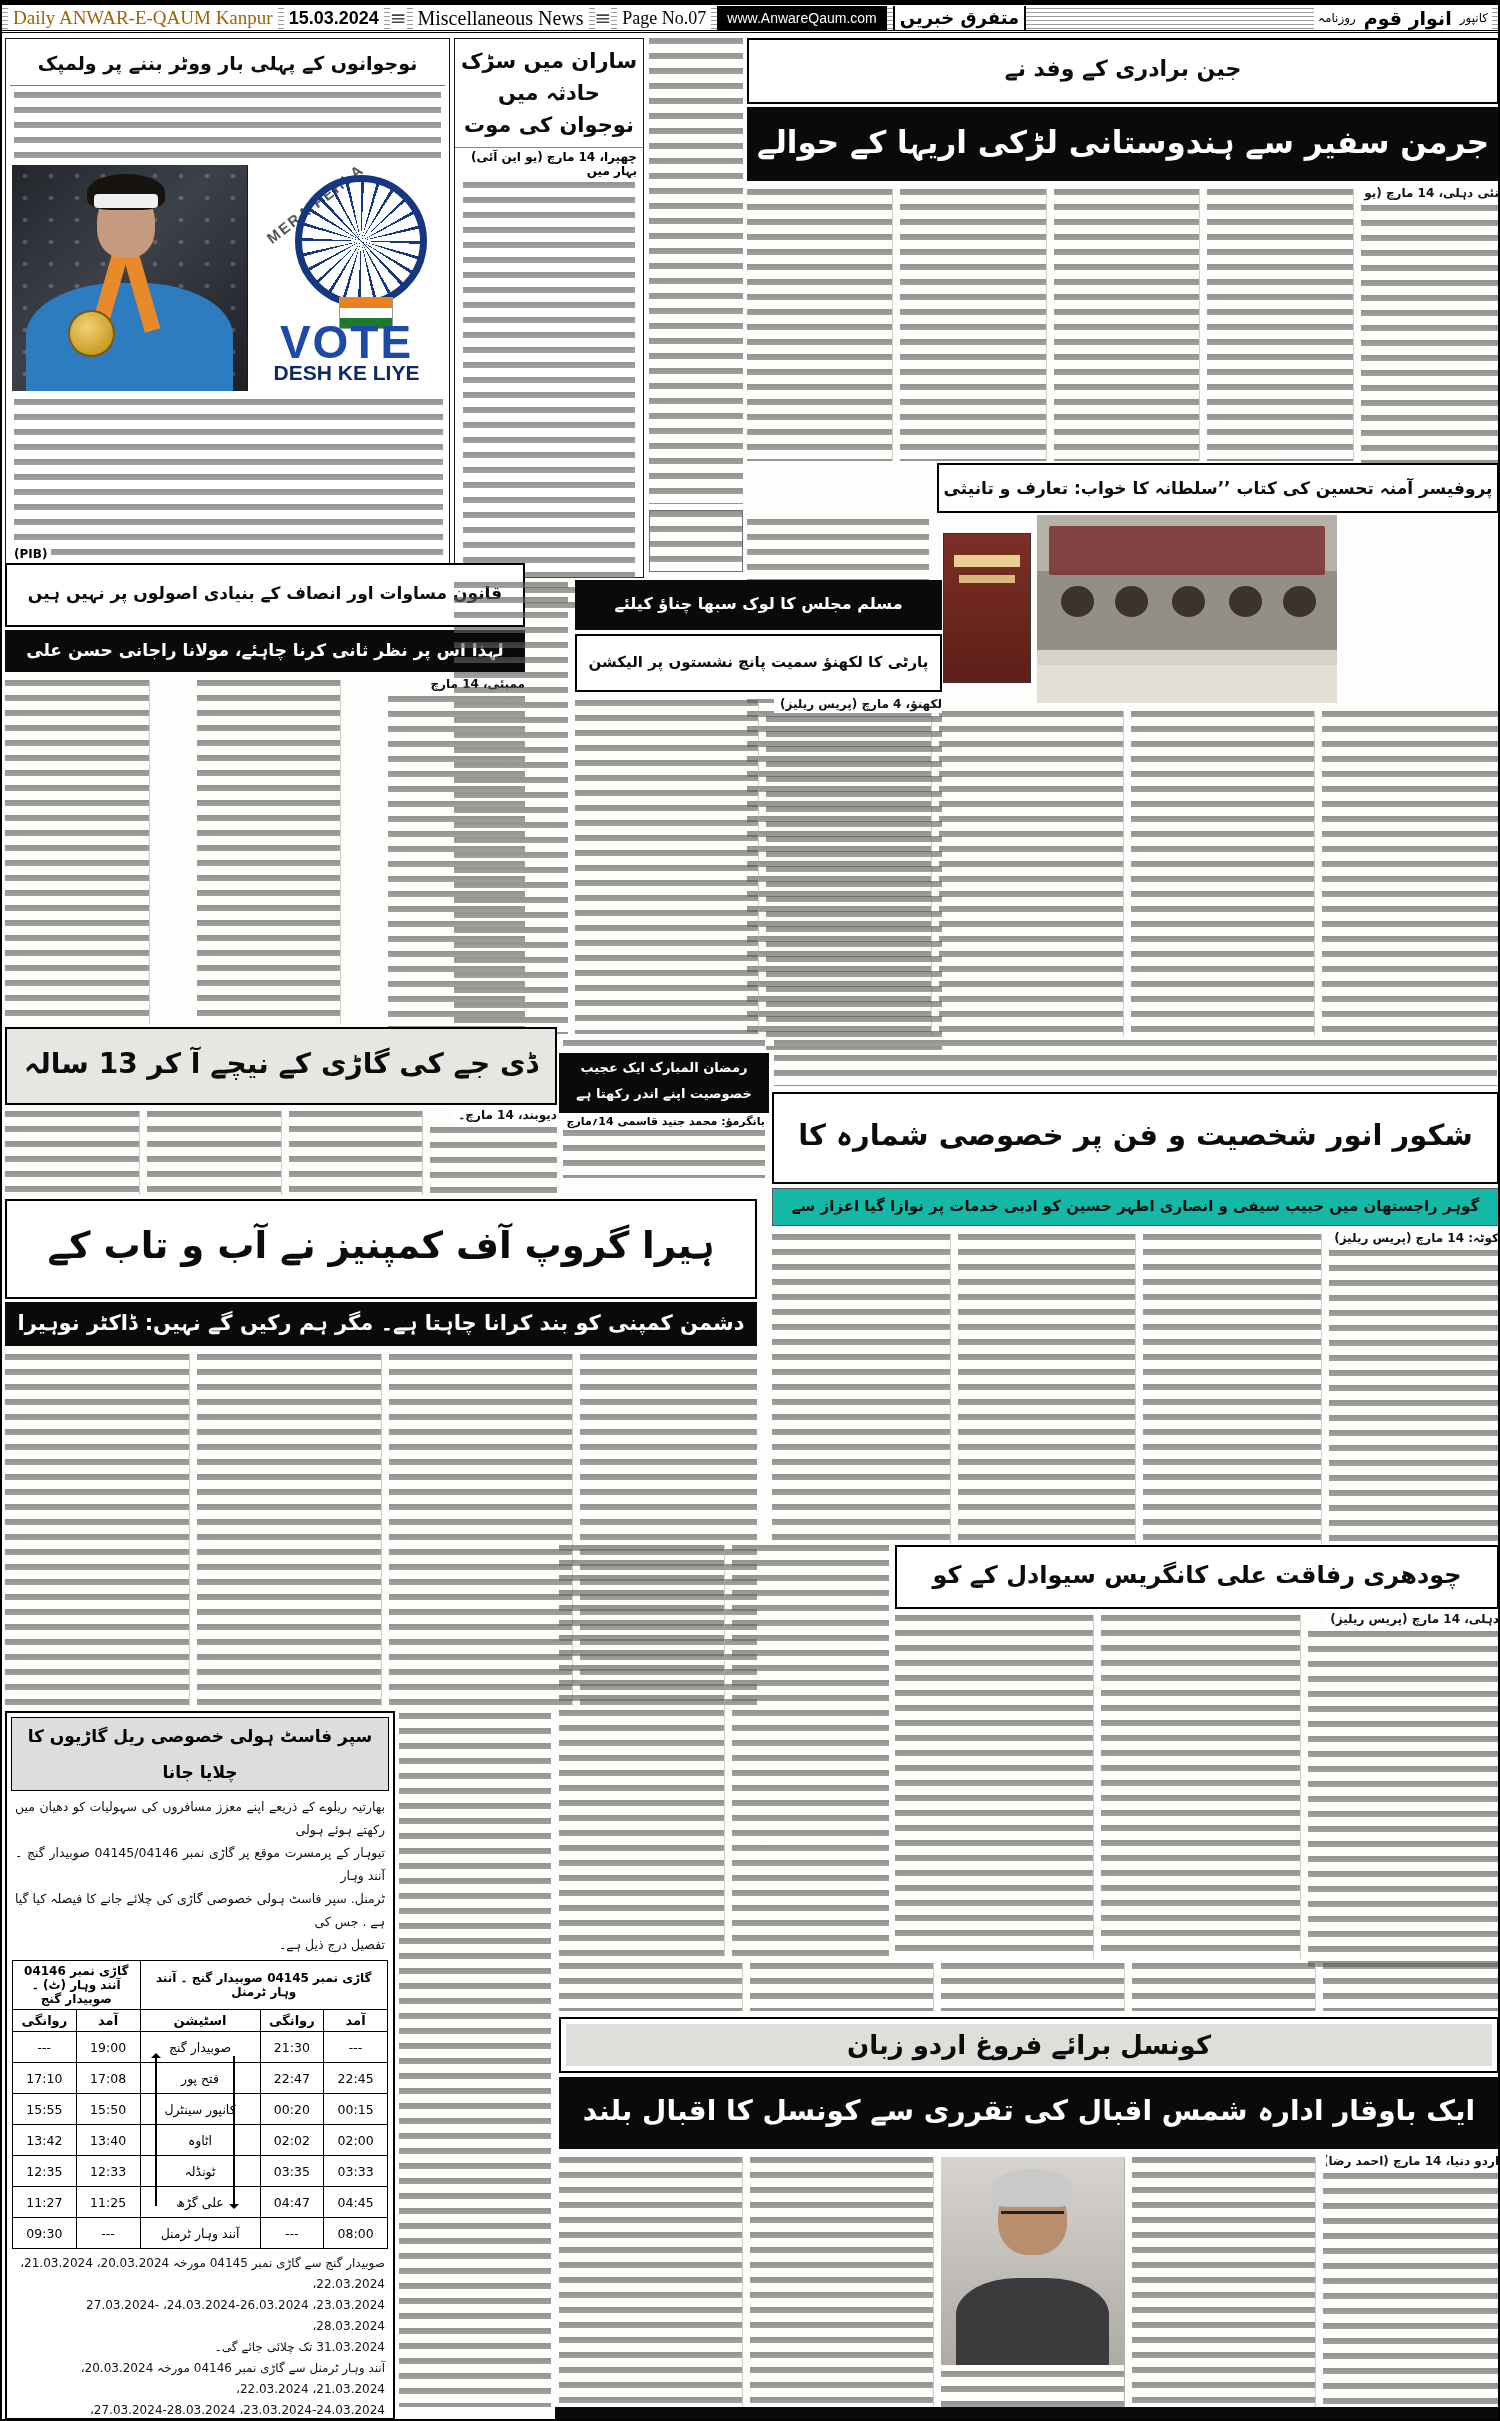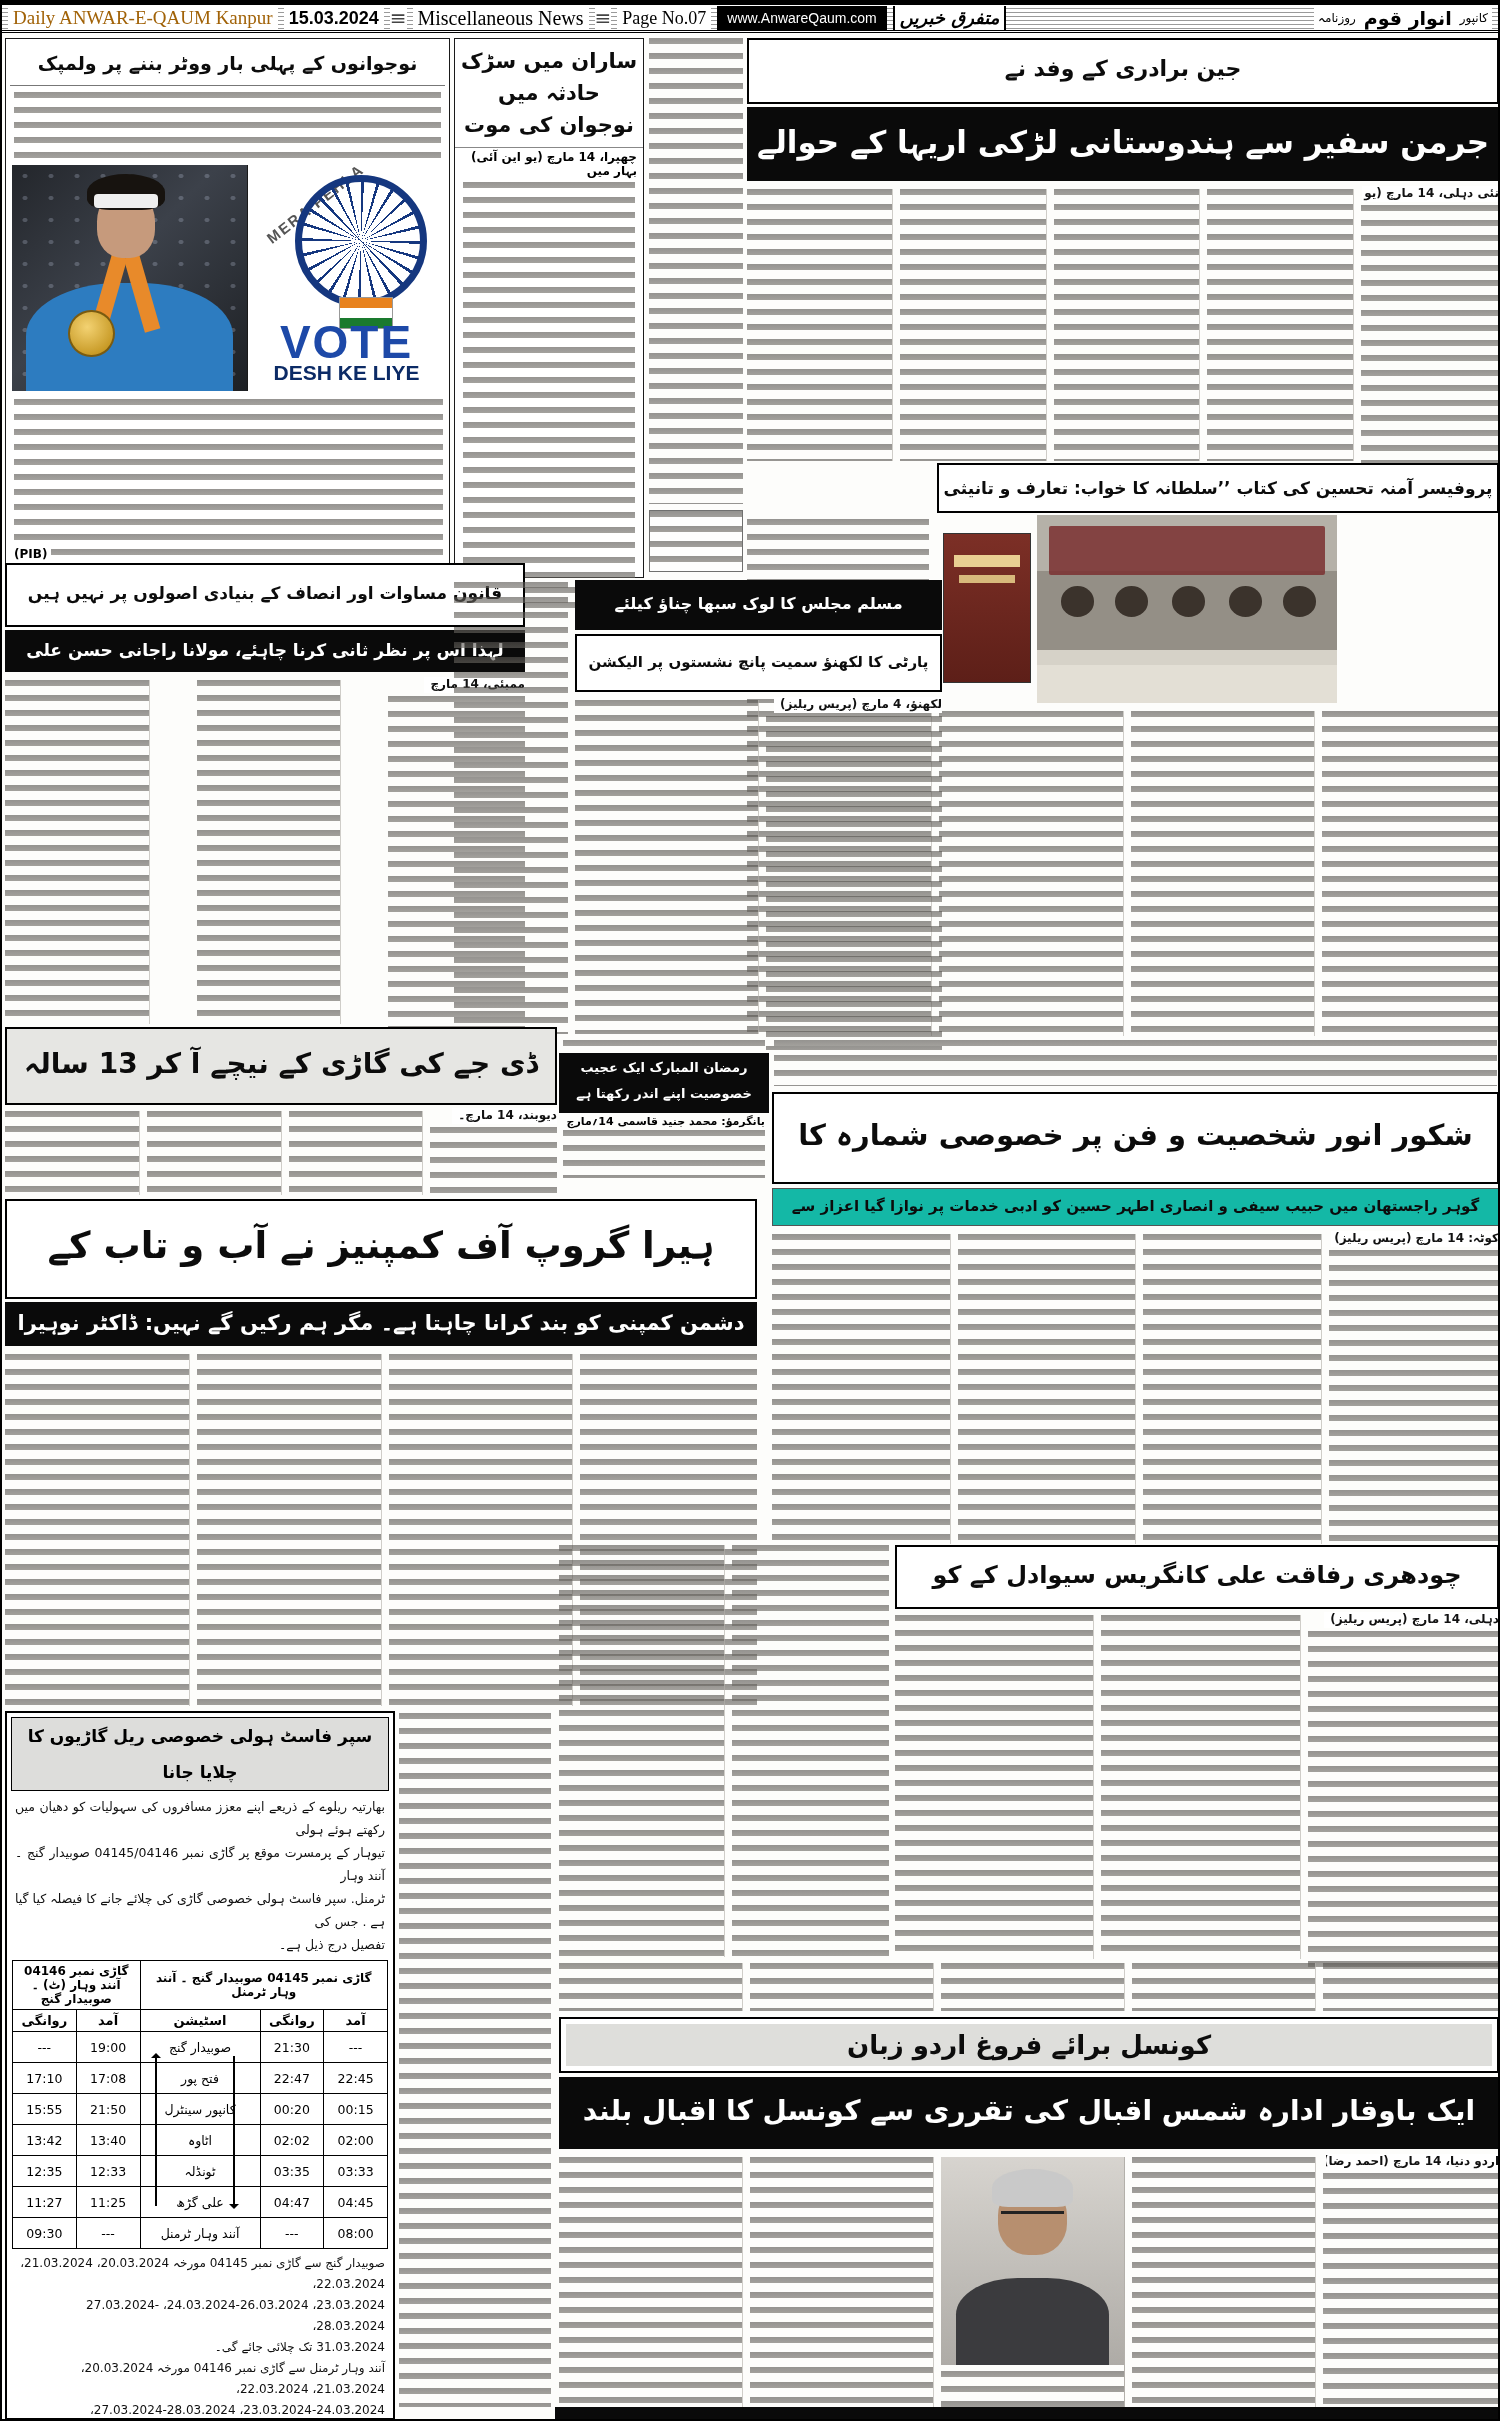--- a/index.html
+++ b/index.html
@@ -15,21 +15,21 @@
   #masthead{left:0;top:0;width:1496px;height:28px;
     background:repeating-linear-gradient(to bottom,#fff 0 3px,#9a9a9a 3px 4px);
     border-bottom:3px double #000;display:flex;align-items:center;gap:6px;padding:0 6px;}
   .mh-chip{background:#fff;padding:0 5px;white-space:nowrap;line-height:24px;}
   #mh-title{font-size:19px;color:#a16207;}
   #mh-date{font-family:"Liberation Sans",sans-serif;font-weight:bold;font-size:18px;}
   #mh-misc{font-size:20px;}
   #mh-page{font-size:18px;}
   #mh-web{background:#000;color:#fff;font-family:"Liberation Sans",sans-serif;font-size:14px;
           padding:2px 10px;line-height:20px;}
-  #mh-sec{border-left:2px solid #000;border-right:2px solid #000;font-weight:bold;font-size:18px;font-style:italic;}
+  #mh-sec{border-left:2px solid #000;border-right:2px solid #000;font-weight:bold;font-size:18px;}
   .mh-lines{color:#444;font-size:20px;background:#fff;line-height:24px;}
   #mh-right{margin-left:auto;display:flex;align-items:center;gap:8px;background:#fff;padding:0 4px;}
   #mh-paper{font-weight:bold;font-size:19px;}
   .mh-small{font-size:12px;}
 
   
   .blk{border:1px solid #1a1a1a;background:#fff;}
   .hl{font-weight:bold;color:#0c0c0c;text-align:center;overflow:hidden;}
   .hl-box{border:2px solid #000;background:#fff;}
   .hl-black{background:#0a0a0a;color:#fff;}
@@ -359,21 +359,21 @@
               <td>22:45</td>
               <td>22:47</td>
               <td class="st">فتح پور</td>
               <td>17:08</td>
               <td>17:10</td>
             </tr>
             <tr>
               <td>00:15</td>
               <td>00:20</td>
               <td class="st">کانپور سینٹرل</td>
-              <td>21:50</td>
+              <td>15:50</td>
               <td>15:55</td>
             </tr>
             <tr>
               <td>02:00</td>
               <td>02:02</td>
               <td class="st">اٹاوہ</td>
               <td>13:40</td>
               <td>13:42</td>
             </tr>
             <tr>

